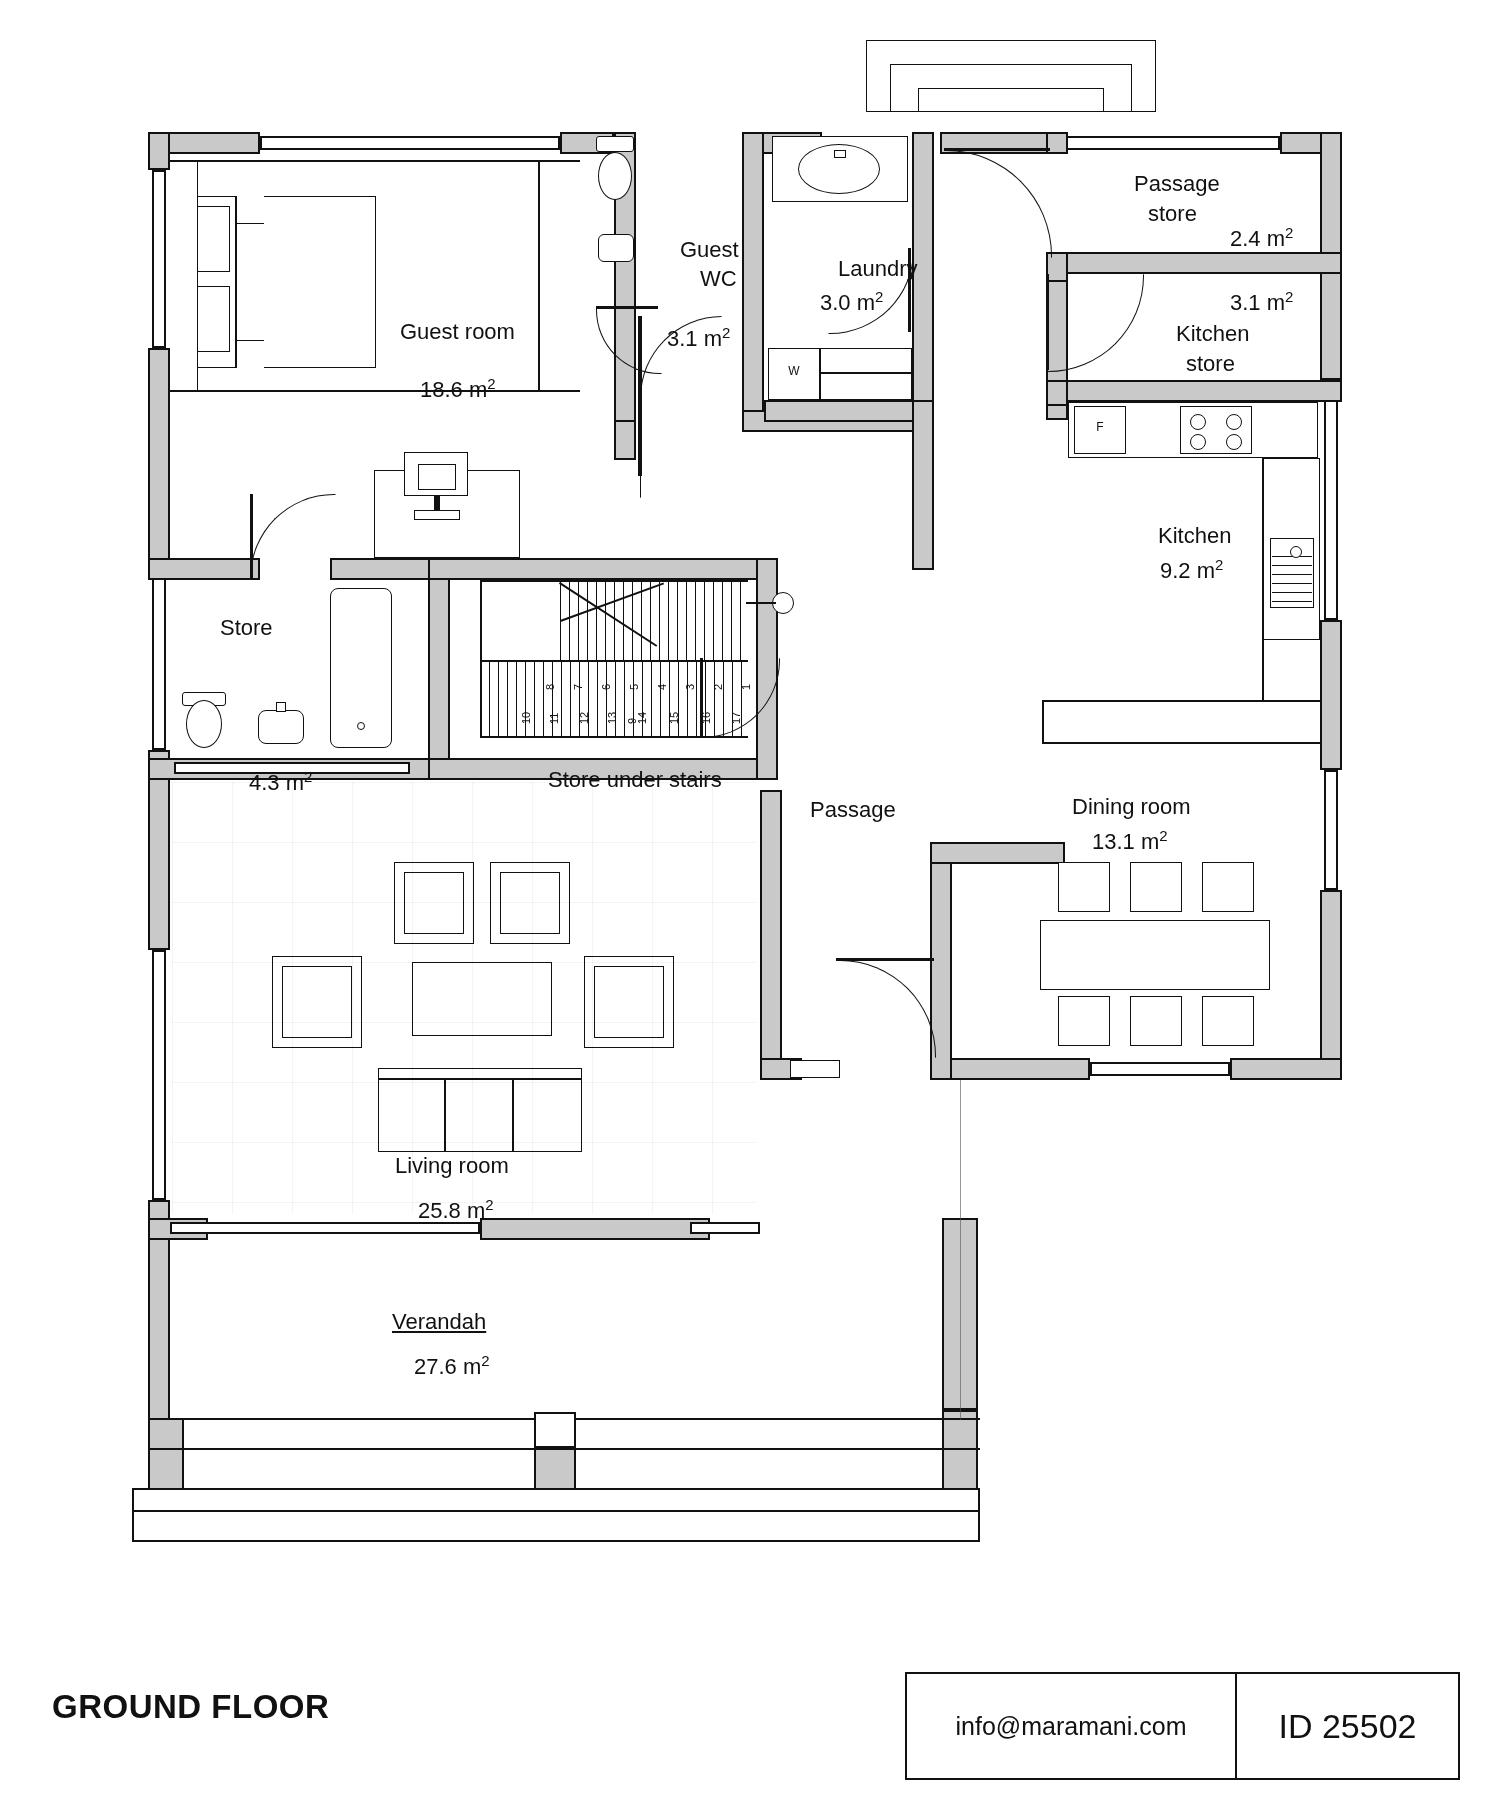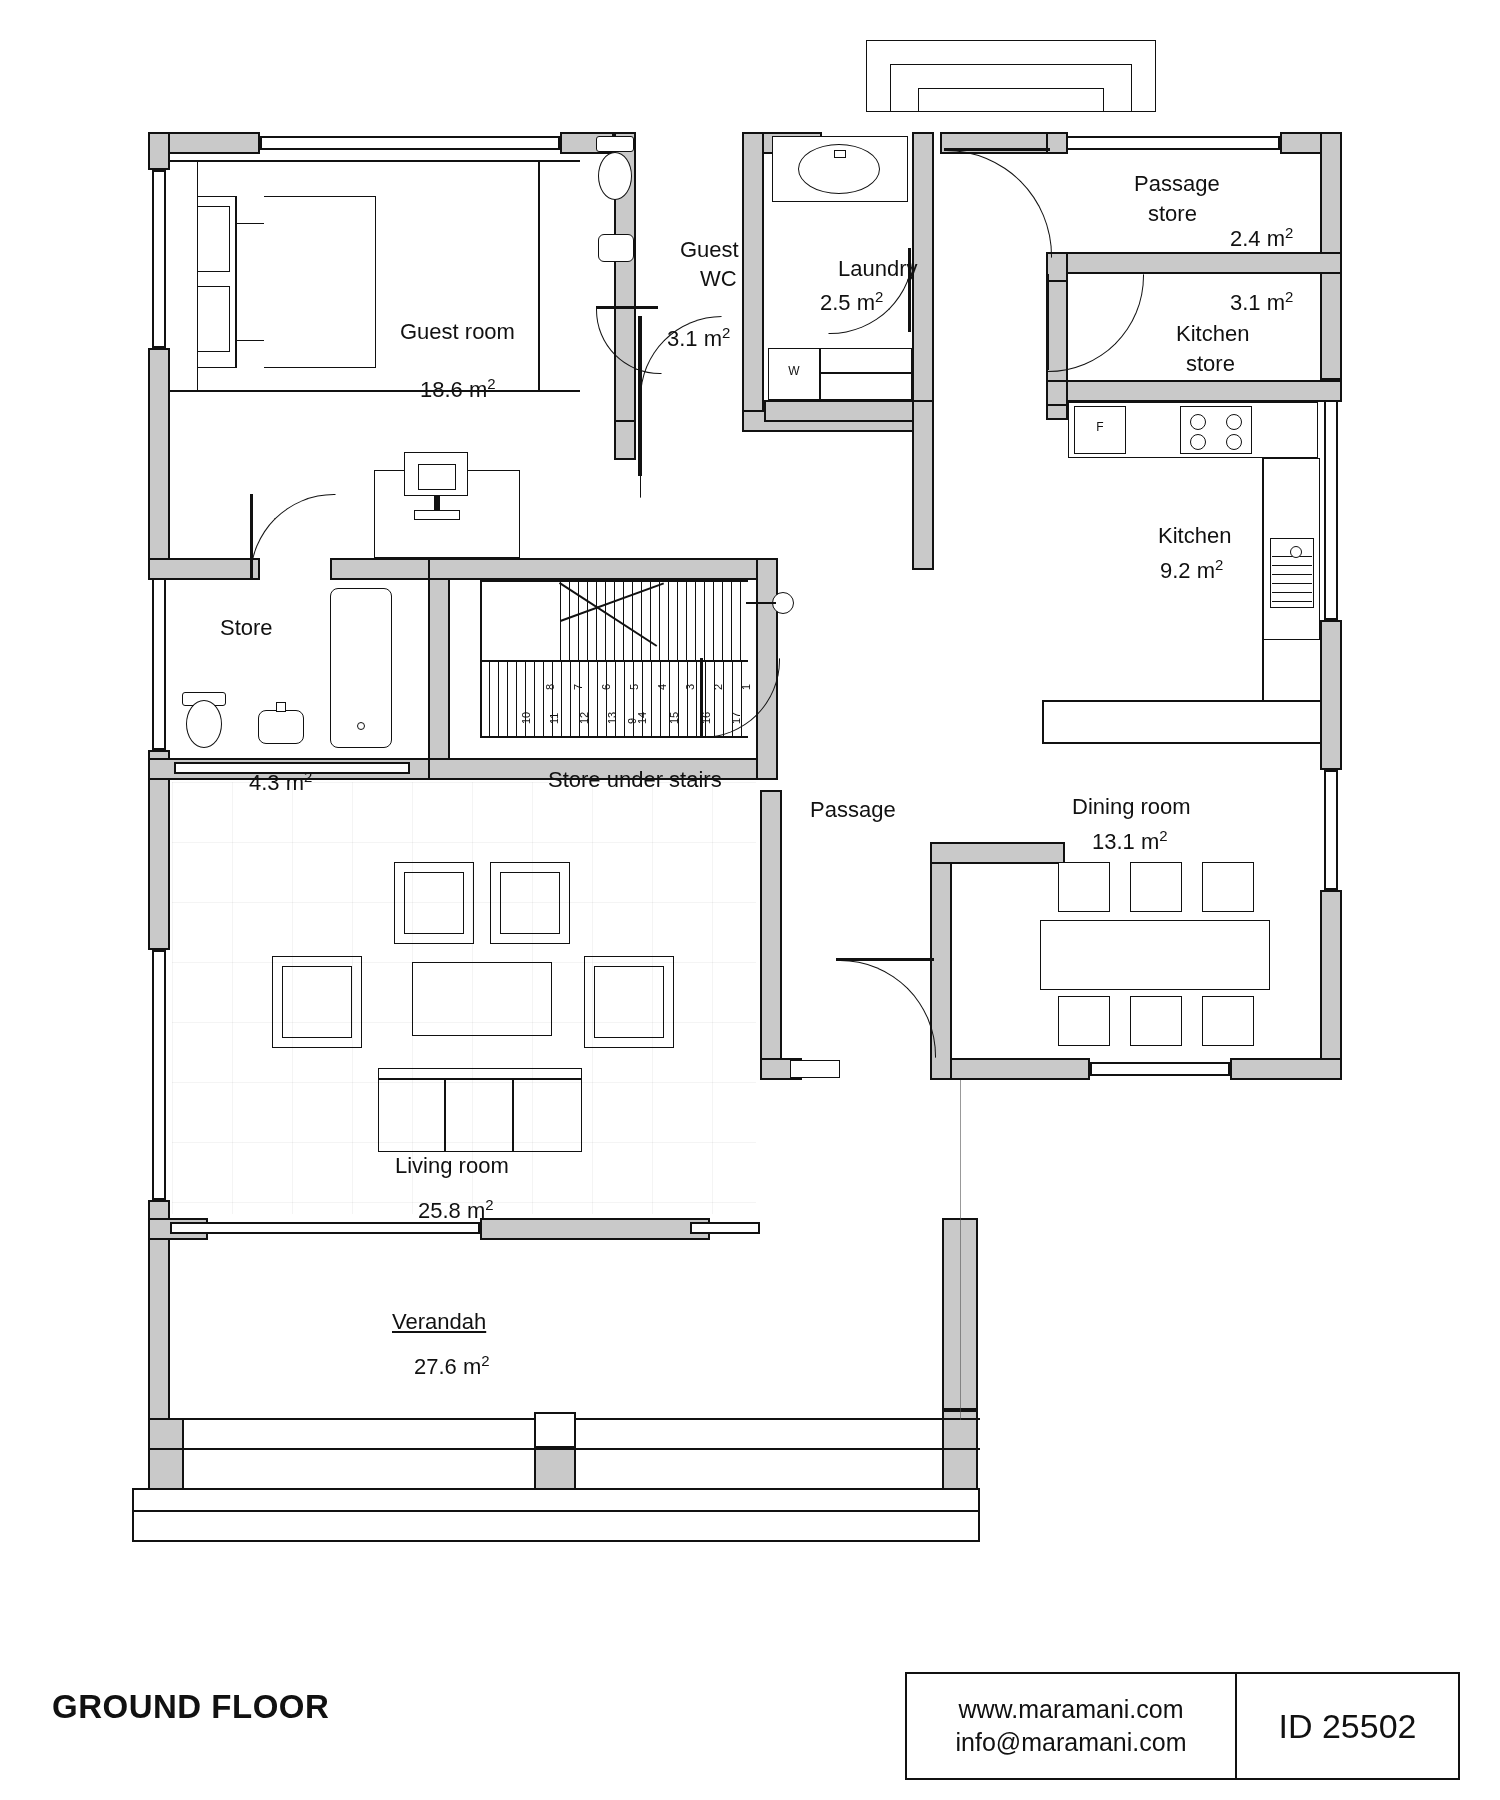--- a/index.html
+++ b/index.html
@@ -276,21 +276,21 @@
       repeating-linear-gradient(to bottom, rgba(0,0,0,0.045) 0 1px, transparent 1px 60px);"></div>
 
   <div class="lbl" style="left:400px;top:318px;">Guest room</div>
   <div class="lbl" style="left:420px;top:375px;"><span>18.6 m</span><span class="sup">2</span></div>
 
   <div class="lbl" style="left:680px;top:236px;">Guest</div>
   <div class="lbl" style="left:700px;top:265px;">WC</div>
   <div class="lbl" style="left:667px;top:324px;"><span>3.1 m</span><span class="sup">2</span></div>
 
   <div class="lbl" style="left:838px;top:255px;">Laundry</div>
-  <div class="lbl" style="left:820px;top:288px;"><span>2.5 m</span><span class="sup">2</span></div>
+  <div class="lbl" style="left:820px;top:288px;"><span>3.0 m</span><span class="sup">2</span></div>
 
   <div class="lbl" style="left:1134px;top:170px;">Passage</div>
   <div class="lbl" style="left:1148px;top:200px;">store</div>
   <div class="lbl" style="left:1230px;top:224px;"><span>2.4 m</span><span class="sup">2</span></div>
 
   <div class="lbl" style="left:1230px;top:288px;"><span>3.1 m</span><span class="sup">2</span></div>
   <div class="lbl" style="left:1176px;top:320px;">Kitchen</div>
   <div class="lbl" style="left:1186px;top:350px;">store</div>
 
   <div class="lbl" style="left:1158px;top:522px;">Kitchen</div>
@@ -308,19 +308,18 @@
   <div class="lbl" style="left:395px;top:1152px;">Living room</div>
   <div class="lbl" style="left:418px;top:1196px;"><span>25.8 m</span><span class="sup">2</span></div>
 
   <div class="lbl" style="left:392px;top:1308px;text-decoration:underline;">Verandah</div>
   <div class="lbl" style="left:414px;top:1352px;"><span>27.6 m</span><span class="sup">2</span></div>
 
   <div id="title">GROUND FLOOR</div>
 
   <div id="infobox">
     <div id="infoleft">
-      <div>www.maramani.com</div>
       <div>info@maramani.com</div>
     </div>
     <div id="inforight">ID 25502</div>
   </div>
 
 </div>
 
 </body></html>

